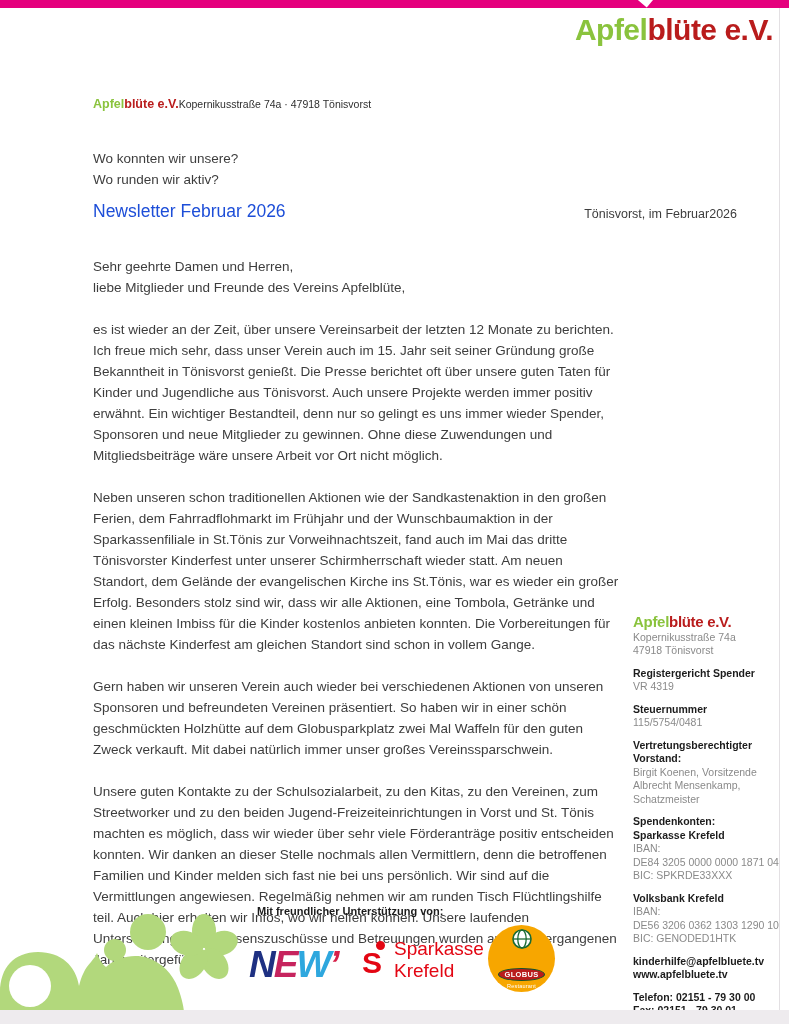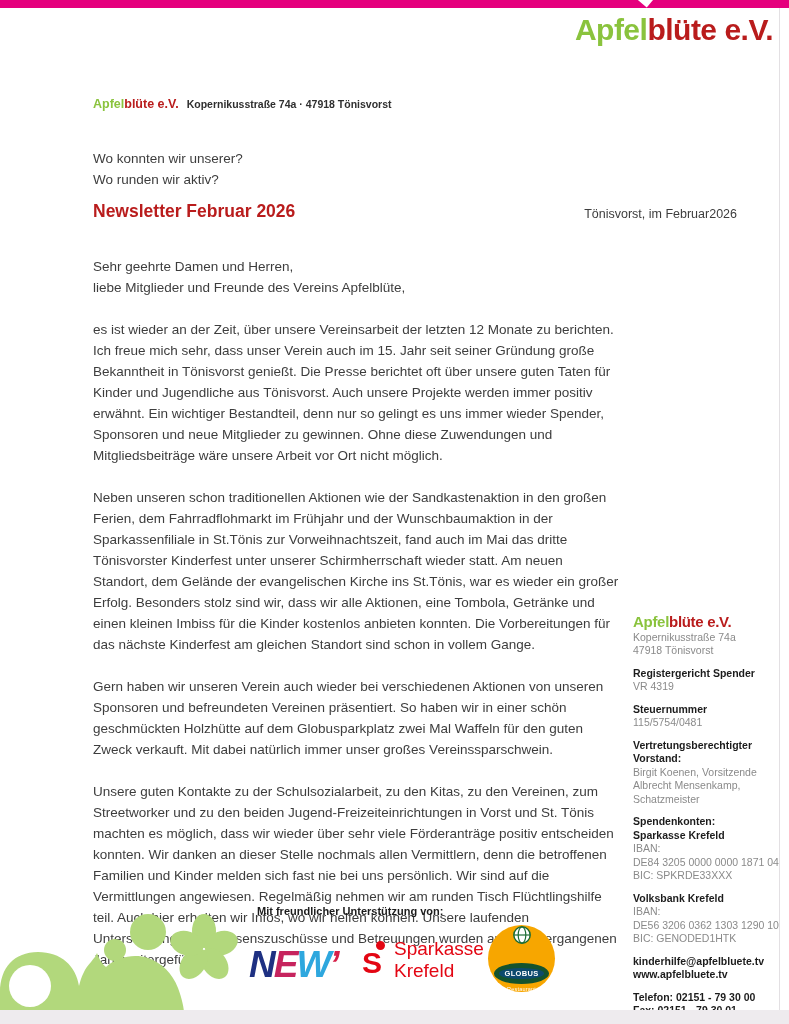--- a/index.html
+++ b/index.html
@@ -12,27 +12,27 @@
   .topbar .notch { position:absolute; left:640px; top:-7px; width:12px; height:12px; background:#ffffff; transform:rotate(40deg); }
 
   
   .logo-top { position:absolute; top:13px; right:16px; font-size:30px; font-weight:800; letter-spacing:-0.5px; white-space:nowrap; }
   .brand-green { color:#8ac33d; }
   .brand-pink  { color:#b91c1c; }
 
   
   .sender { position:absolute; left:93px; top:94px; white-space:nowrap; }
   .sender .brand { font-size:12.5px; font-weight:800; }
-  .sender .addr  { font-size:10.5px; color:#2f2f2f; font-weight:700; margin-left:8px; }
+  .sender .addr  { font-size:10.5px; color:#2f2f2f; font-weight:400; }
 
   
   .intro { position:absolute; left:93px; top:148px; font-size:13.5px; line-height:21px; color:#3d3d3d; }
 
   
-  .heading { position:absolute; left:93px; top:201px; font-size:17.5px; font-weight:700; color:#b91c1c; }
+  .heading { position:absolute; left:93px; top:201px; font-size:17.5px; font-weight:400; color:#1d4ed8; }
   .dateline { position:absolute; right:52px; top:207px; font-size:12.5px; color:#3d3d3d; }
 
   
   .letter { position:absolute; left:93px; top:256px; width:527px; font-size:13.5px; line-height:21px; color:#3d3d3d; }
   .letter p { margin:0 0 21px 0; }
 
   
   .sidebar { position:absolute; left:633px; top:615px; width:150px; font-size:10.5px; line-height:13.5px; }
   .sidebar .block { margin-bottom:9px; }
   .sb-brand { font-size:15px; font-weight:800; letter-spacing:-0.3px; margin-bottom:2px; }
@@ -48,21 +48,21 @@
   .new-w { color:#2ea7de; }
   .new-a { color:#d62049; }
 
   .sparkasse { position:absolute; left:362px; top:938px; display:flex; align-items:center; gap:8px; }
   .sk-icon { position:relative; width:24px; height:38px; }
   .sk-icon .dot { position:absolute; top:0; right:1px; width:9px; height:9px; border-radius:50%; background:#e30613; }
   .sk-icon .s { position:absolute; left:0; top:6px; font-size:30px; font-weight:800; color:#e30613; line-height:32px; }
   .sk-text { color:#e30613; font-size:19px; line-height:22px; font-weight:500; }
 
   .globus { position:absolute; left:488px; top:925px; width:67px; height:67px; border-radius:50%; background:#f7a600; display:flex; flex-direction:column; align-items:center; justify-content:center; }
-  .globus .banner { background:#0c4a6e; border:5px solid #14532d; border-radius:50%; color:#ffffff; font-size:7.5px; font-weight:800; padding:1px 6px; margin-top:18px; letter-spacing:0.3px; }
+  .globus .banner { background:#b91c1c; border:1px solid #14532d; border-radius:50%; color:#ffffff; font-size:7.5px; font-weight:800; padding:1px 6px; margin-top:18px; letter-spacing:0.3px; }
   .globus .sub { color:#ffffff; font-size:5.5px; margin-top:2px; letter-spacing:0.2px; }
 
   
   .decoration { position:absolute; left:0; top:898px; width:242px; height:116px; }
 
   
   .bottom-strip { position:absolute; left:0; top:1010px; width:789px; height:14px; background:#eeebee; }
   .right-edge { position:absolute; left:779px; top:8px; width:1px; height:1002px; background:#e3e0e3; }
 </style>
 </head>
@@ -76,21 +76,21 @@
 
   <div class="logo-top">
     <span class="brand-green">Apfel</span><span class="brand-pink">blüte e.V.</span>
   </div>
 
   <div class="sender">
     <span class="brand"><span class="brand-green">Apfel</span><span class="brand-pink">blüte e.V.</span></span><span class="addr">Kopernikusstraße 74a · 47918 Tönisvorst</span>
   </div>
 
   <div class="intro">
-    <div>Wo konnten wir unserer?</div>
+    <div>Wo konnten wir unsere?</div>
     <div>Wo runden wir aktiv?</div>
   </div>
 
   <div class="heading">Newsletter Februar 2026</div>
   <div class="dateline">Tönisvorst, im Februar2026</div>
 
   <div class="letter">
     <p style="white-space:pre-line">Sehr geehrte Damen und Herren,
 liebe Mitglieder und Freunde des Vereins Apfelblüte,</p>
     <p>es ist wieder an der Zeit,  über unsere Vereinsarbeit der letzten 12 Monate zu berichten. Ich freue mich sehr, dass unser Verein auch im 15. Jahr seit seiner Gründung große Bekanntheit in Tönisvorst genießt. Die Presse berichtet oft über unsere  guten Taten für Kinder und Jugendliche aus Tönisvorst. Auch unsere Projekte werden immer positiv erwähnt. Ein wichtiger Bestandteil, denn nur so gelingt es uns immer wieder Spender, Sponsoren und neue Mitglieder zu gewinnen. Ohne diese Zuwendungen und Mitgliedsbeiträge wäre unsere Arbeit vor Ort nicht möglich.</p>

